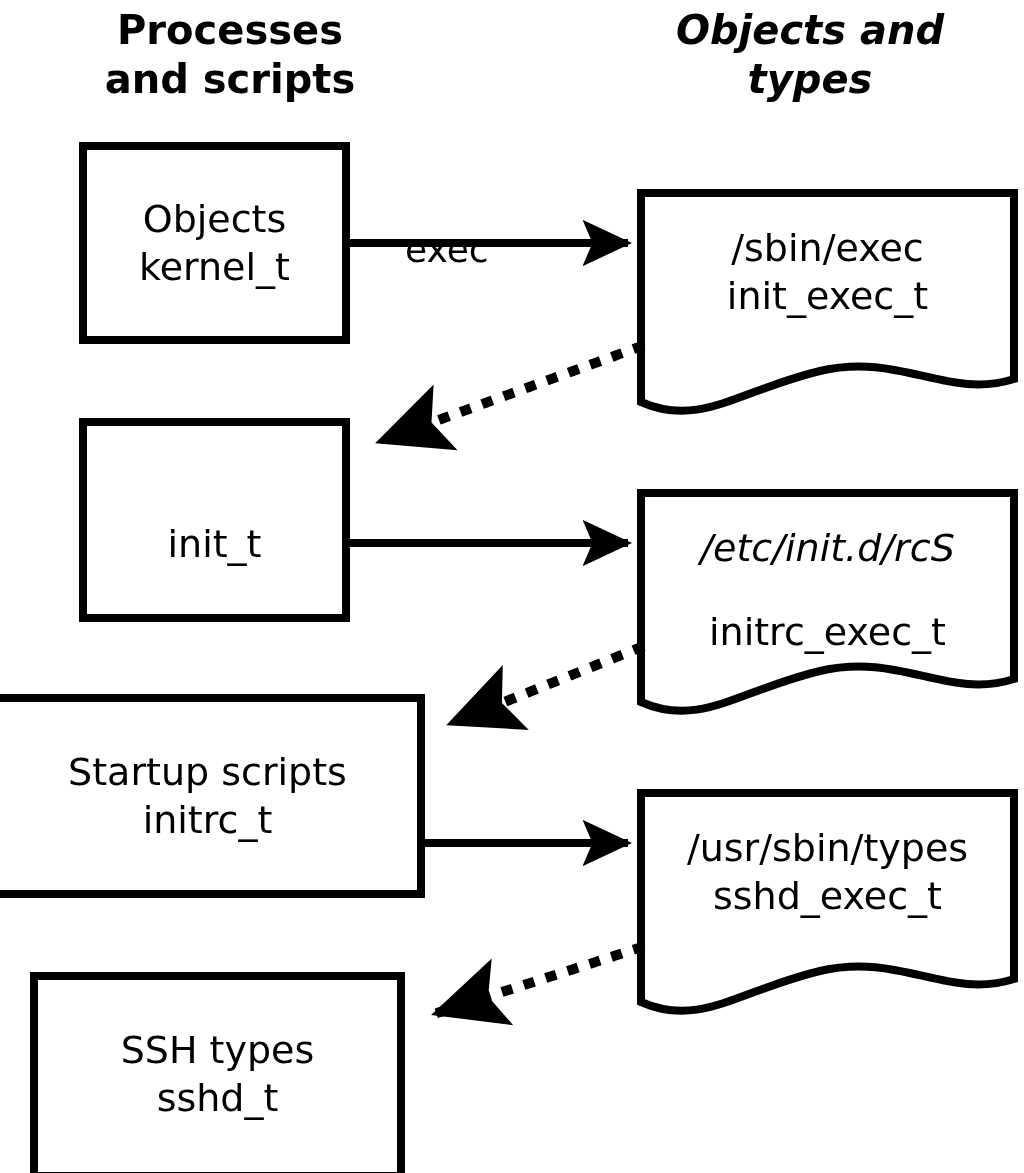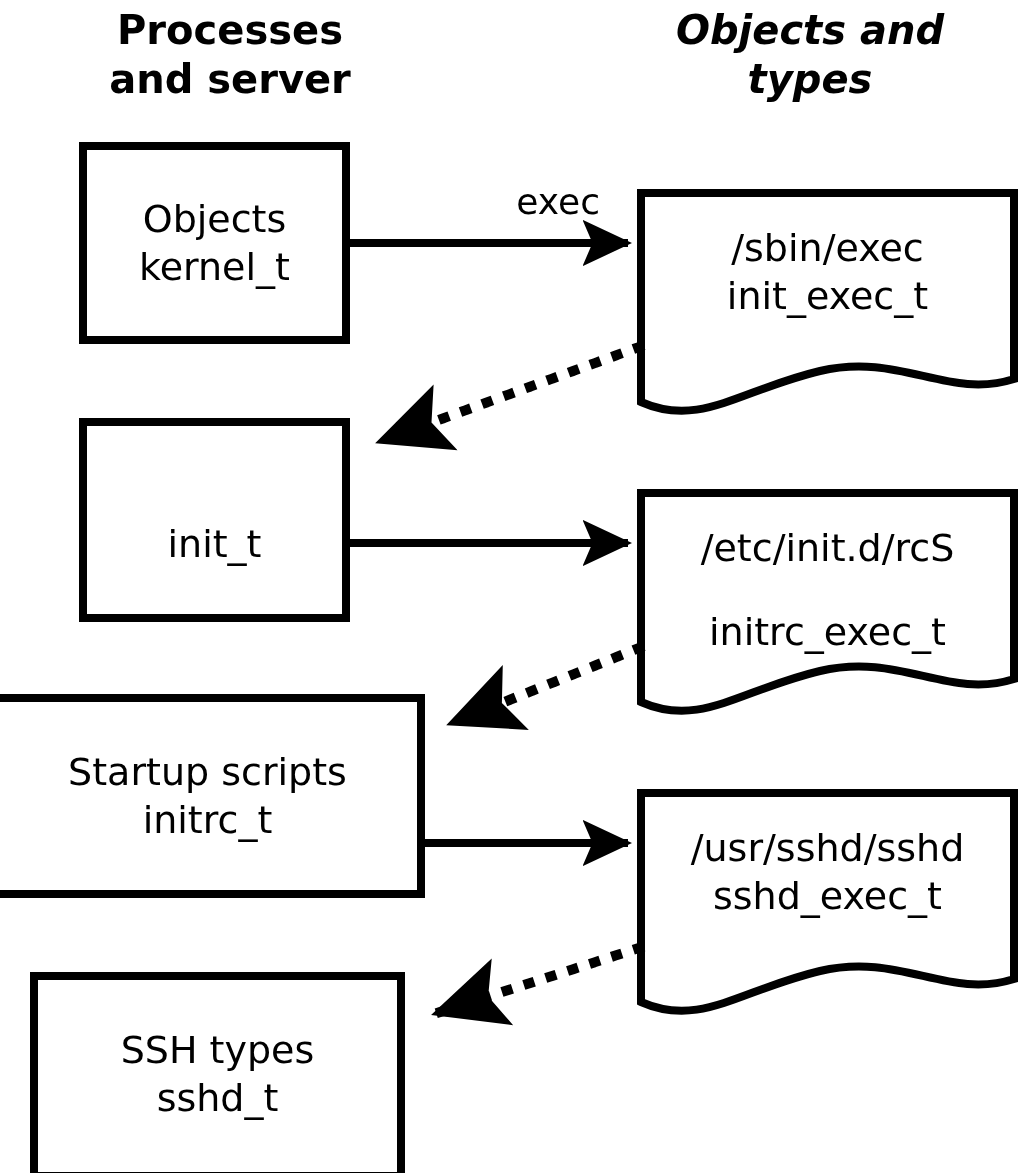--- a/index.html
+++ b/index.html
@@ -51,23 +51,24 @@
     line-height: 48px;
     text-align: center;
     color: #000;
     white-space: pre;
   }
   .edge-label {
     position: absolute;
     font-family: "DejaVu Sans", sans-serif;
     font-size: 36px;
     line-height: 40px;
-    text-align: right;
+    text-align: left;
     color: #000;
     white-space: pre;
+    margin-top: 48px;
   }
 </style>
 </head>
 <body>
 
 <div id="diagram-root">
 
   <svg id="diagram-svg" viewBox="0 0 1024 1173" xmlns="http://www.w3.org/2000/svg">
 
     <defs>
@@ -129,40 +130,40 @@
     <line x1="422" y1="843" x2="628" y2="843" stroke="#000000" stroke-width="8" marker-end="url(#arrow-solid)"></line>
 
     <line x1="639" y1="347" x2="381" y2="441" stroke="#000000" stroke-width="10" stroke-dasharray="1 22" stroke-linecap="square" marker-end="url(#arrow-dotted)"></line>
 
     <line x1="639" y1="648" x2="452" y2="723" stroke="#000000" stroke-width="10" stroke-dasharray="1 22" stroke-linecap="square" marker-end="url(#arrow-dotted)"></line>
 
     <line x1="639" y1="948" x2="437" y2="1013" stroke="#000000" stroke-width="10" stroke-dasharray="1 22" stroke-linecap="square" marker-end="url(#arrow-dotted)"></line>
   </svg>
 
   <div class="col-header" id="header-left">Processes
-and server</div>
+and scripts</div>
 
   <div class="col-header" id="header-right">Objects and
 types</div>
 
   <div class="node-label" style="left:83px; top:195px; width:263px;">Objects</div>
   <div class="node-label" style="left:83px; top:243px; width:263px;">kernel_t</div>
 
   <div class="node-label" style="left:83px; top:520px; width:263px;">init_t</div>
 
   <div class="node-label" style="left:-6px; top:748px; width:427px;">Startup scripts</div>
   <div class="node-label" style="left:-6px; top:796px; width:427px;">initrc_t</div>
 
   <div class="node-label" style="left:34px; top:1026px; width:367px;">SSH types</div>
   <div class="node-label" style="left:34px; top:1074px; width:367px;">sshd_t</div>
 
   <div class="node-label" style="left:641px; top:224px; width:373px;">/sbin/exec</div>
   <div class="node-label" style="left:641px; top:272px; width:373px;">init_exec_t</div>
 
-  <div class="node-label" style="left:641px; top:524px; width:373px;">/etc/init.d/rcS</div>
+  <div class="node-label" style="left:641px; top:524px; width:373px;font-style:italic;">/etc/init.d/rcS</div>
   <div class="node-label" style="left:641px; top:572px; width:373px;margin-top:36px;">initrc_exec_t</div>
 
-  <div class="node-label" style="left:641px; top:824px; width:373px;">/usr/sshd/sshd</div>
+  <div class="node-label" style="left:641px; top:824px; width:373px;">/usr/sbin/types</div>
   <div class="node-label" style="left:641px; top:872px; width:373px;text-align:center;">sshd_exec_t</div>
 
   <div class="edge-label" style="left:405px; top:182px; width:195px;">exec</div>
 
 </div>
 
 </body></html>

